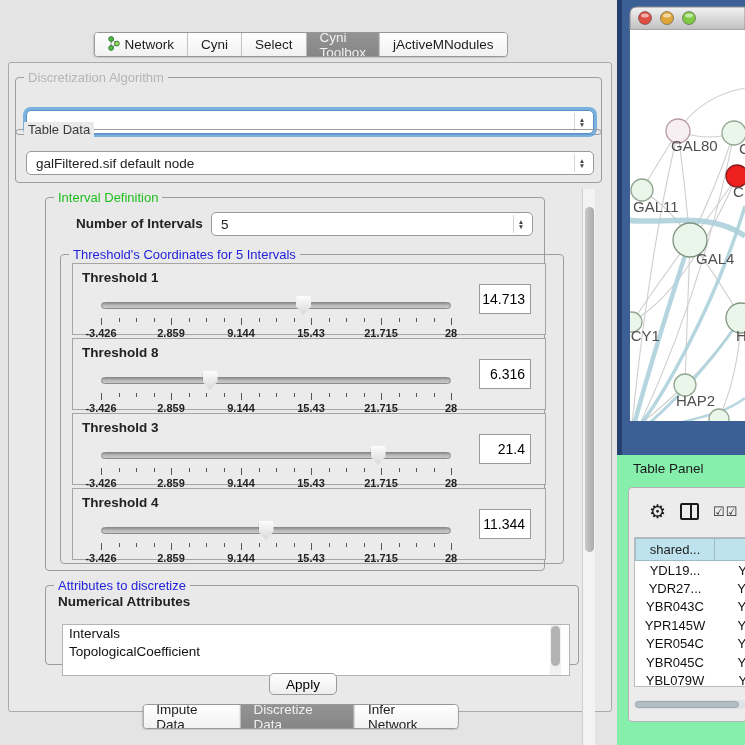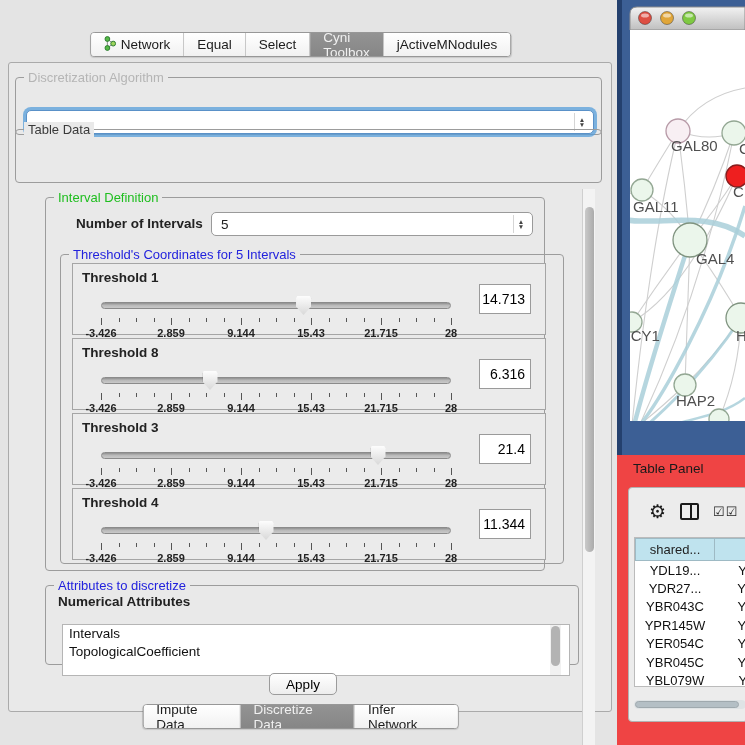--- a/index.html
+++ b/index.html
@@ -93,21 +93,21 @@
     background:linear-gradient(#ffffff,#ededed); border:1px solid #9b9b9b; border-radius:5px;
     font-size:13.5px; font-family:"Liberation Sans",sans-serif; }
 
   
   #cp-scroll { position:absolute; right:16px; top:126px; width:13px; height:570px;
     background:#f3f3f3; border-left:1px solid #cfcfcf; }
   #cp-scroll .thumb { position:absolute; left:2px; top:18px; width:9px; height:345px;
     background:linear-gradient(90deg,#c9c9c9,#ababab); border-radius:5px; }
 
   
-  #right-col { position:absolute; left:617px; top:0; width:128px; height:745px; background:#ef4444; }
+  #right-col { position:absolute; left:617px; top:0; width:128px; height:745px; background:#86efac; }
   #net-area { position:absolute; left:0; top:0; width:128px; height:455px; }
   #table-panel-title { position:absolute; left:16px; top:461px; font-size:13.5px; color:#1a1a1a; }
   #table-panel { position:absolute; left:11px; top:487px; width:120px; height:235px;
     background:#ececec; border:1px solid #b2b2b2; border-radius:4px; }
   .tp-toolbar { position:absolute; left:0; top:0; width:100%; height:46px;
     display:flex; align-items:center; gap:14px; padding-left:20px; }
   #gear-btn { font-size:19px; color:#1a1a1a; line-height:1; }
   #columns-btn { width:19px; height:17px; border:2px solid #1a1a1a; border-radius:2px; position:relative; }
   #columns-btn::after { content:""; position:absolute; left:50%; top:0; bottom:0; width:2px; background:#1a1a1a; }
   .chk { font-size:13px; color:#222; letter-spacing:1px; }
@@ -132,21 +132,21 @@
       <div class="seg">
         <span><svg width="12" height="15" viewBox="0 0 12 15">
             <path d="M3.2 4.5 V11 M4.8 4.2 L8.6 7.5 M4.8 10.8 L8.6 7.8" stroke="#8a8a8a" fill="none"></path>
             <circle cx="3.2" cy="3" r="2.4" fill="#57b947" stroke="#2e7d32"></circle>
             <circle cx="3.2" cy="12" r="2.4" fill="#57b947" stroke="#2e7d32"></circle>
             <circle cx="9" cy="7.6" r="2.4" fill="#9ed45c" stroke="#2e7d32"></circle>
           </svg></span>
         <span>Network</span>
       </div>
       <div class="seg">
-        <span>Equal</span>
+        <span>Cyni</span>
       </div>
       <div class="seg">
         <span>Select</span>
       </div>
       <div class="seg selected">
         <span>Cyni Toolbox</span>
       </div>
       <div class="seg">
         <span>jActiveMNodules</span>
       </div>
@@ -160,20 +160,27 @@
         <span class="cval"></span>
         <span class="stepper">
             <span>▲</span>
             <span>▼</span>
           </span>
       </div>
     </div>
 
     <div class="group" style="left:6px; top:66px; width:587px; height:54px;">
       <span class="group-title gt-dark">Table Data</span>
+      <div class="combo" style="left:10px; top:21px; width:568px;">
+        <span class="cval">galFiltered.sif default node</span>
+        <span class="stepper">
+            <span>▲</span>
+            <span>▼</span>
+          </span>
+      </div>
     </div>
 
     <div class="group" style="left:36px; top:134px; width:500px; height:374px;">
       <span class="group-title gt-green">Interval Definition</span>
 
       <div style="position:absolute; left:30px; top:18px; font-weight:bold; font-size:13.5px;">Number of Intervals</div>
       <div class="combo" style="left:165px; top:14px; width:322px;">
         <span class="cval">5</span>
         <span class="stepper">
             <span>▲</span>

